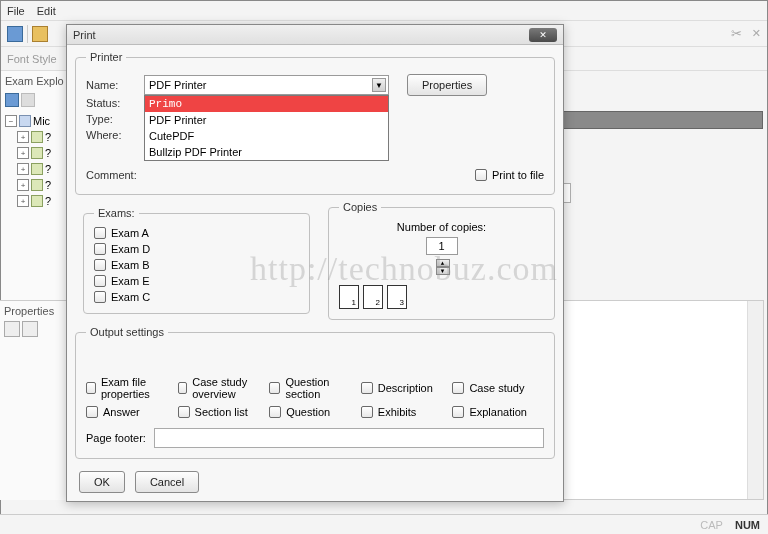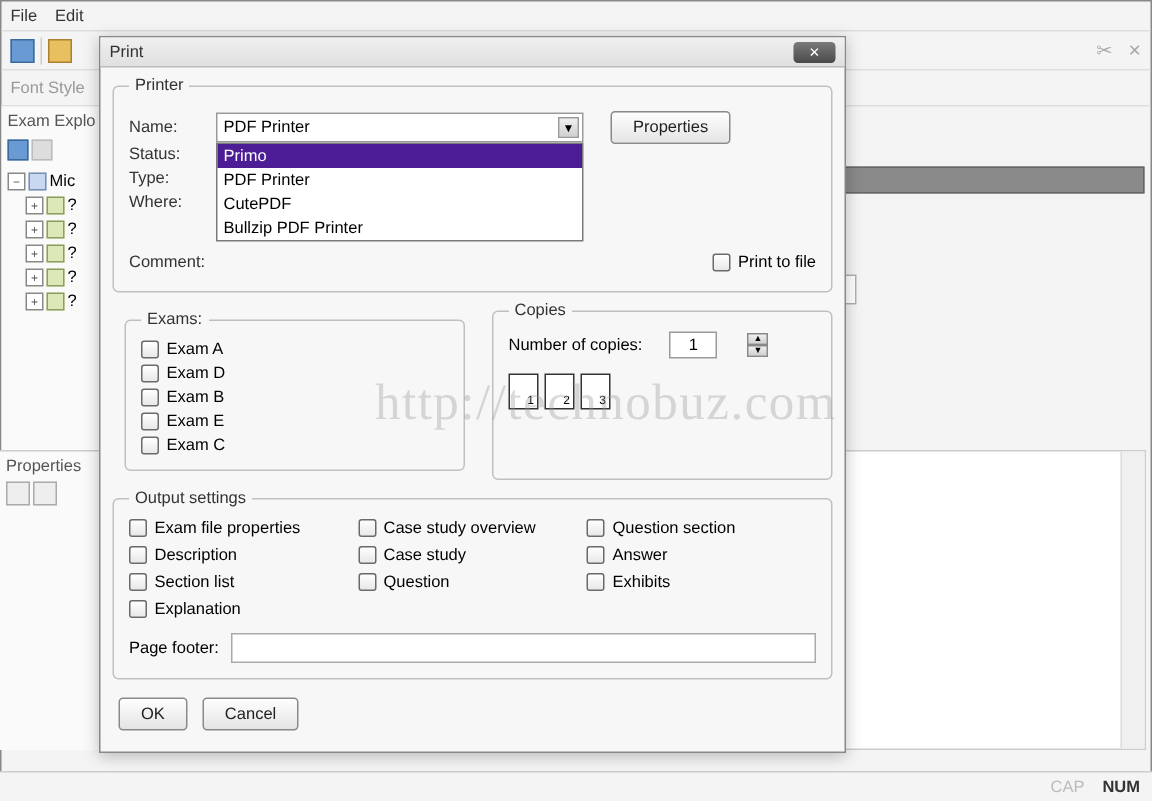--- a/index.html
+++ b/index.html
@@ -49,40 +49,40 @@
 fieldset { border: 1px solid #c0c0c0; border-radius: 4px; margin: 6px 8px; padding: 8px 10px 10px 10px; }
 legend { padding: 0 4px; color: #333; }
 .row { display: flex; align-items: center; margin: 3px 0; }
 .lbl { width: 58px; color: #333; }
 .val { color: #333; }
 
 .combo { position: relative; flex: 1; height: 20px; border: 1px solid #9a9a9a; background: #fff; display: flex; align-items: center; padding: 0 4px; }
 .combo .arrow { position: absolute; right: 2px; top: 2px; width: 14px; height: 14px; background: linear-gradient(#f0f0f0,#d0d0d0); border: 1px solid #999; display: flex; align-items: center; justify-content: center; font-size: 8px; }
 .dropdown { position: absolute; left: -1px; top: 19px; right: -1px; background: #fff; border: 1px solid #7a7a7a; z-index: 20; }
 .dropdown div { padding: 2px 4px; color: #000; }
-.dropdown div.sel { background: #4c1d95; color: #fff; }
+.dropdown div.sel { background: #ef4444; color: #fff; font-family: Liberation Mono, monospace; }
 
 .btn { height: 22px; padding: 0 14px; border: 1px solid #8a8a8a; border-radius: 3px; background: linear-gradient(#fefefe,#e4e4e4); color: #222; display: inline-flex; align-items: center; cursor: default; }
 
 .check { width: 12px; height: 12px; border: 1px solid #6a6a6a; border-radius: 2px; background: linear-gradient(#fff,#e8e8e8); margin-right: 5px; display: inline-block; vertical-align: middle; }
 .chklbl { display: flex; align-items: center; }
 
 .exams-grid { display: grid; grid-template-columns: 1fr; column-gap: 10px; row-gap: 4px; max-width: 220px; }
 .exams-copies { display: flex; gap: 10px; }
 .exams-left { flex: 1; }
 fieldset.copies { flex: 1; margin: 0; }
-.copies .nrow { display: flex; align-items: center; gap: 18px; margin-bottom: 10px; }
+.copies .nrow { display: flex; align-items: center; gap: 4px; margin-bottom: 10px; flex-direction: column; }
 .copies input { width: 32px; height: 18px; border: 1px solid #9a9a9a; text-align: center; }
 .spin { display: inline-flex; flex-direction: column; margin-left: 2px; }
 .spin div { width: 14px; height: 8px; border: 1px solid #888; background: linear-gradient(#f0f0f0,#d0d0d0); font-size: 6px; text-align: center; line-height: 6px; }
 .collate { display: flex; gap: 4px; align-items: center; }
 .page-icon { width: 20px; height: 24px; border: 1px solid #333; background: #fff; position: relative; }
 .page-icon::after { content: attr(data-n); position: absolute; right: 2px; bottom: 1px; font-size: 8px; }
 
-.outgrid { display: grid; grid-template-columns: 1fr 1fr 1fr; row-gap: 6px; }
+.outgrid { display: grid; grid-template-columns: 1fr 1fr 1fr 1fr 1fr; row-gap: 6px; margin-top: 30px; }
 .footer-row { display: flex; align-items: center; gap: 8px; margin-top: 10px; }
 .footer-row input { flex: 1; height: 20px; border: 1px solid #aaa; background: #fff; padding: 0 4px; }
 
 .dlg-btns { display: flex; justify-content: flex-start; gap: 10px; padding: 6px 12px 10px; }
 
 .watermark { position: absolute; top: 250px; left: 250px; font-size: 34px; color: rgba(150,150,150,0.35); font-family: Liberation Serif, serif; z-index: 30; pointer-events: none; letter-spacing: 1px; }
 
 .props-label { color:#555; }
 </style>
 </head>

